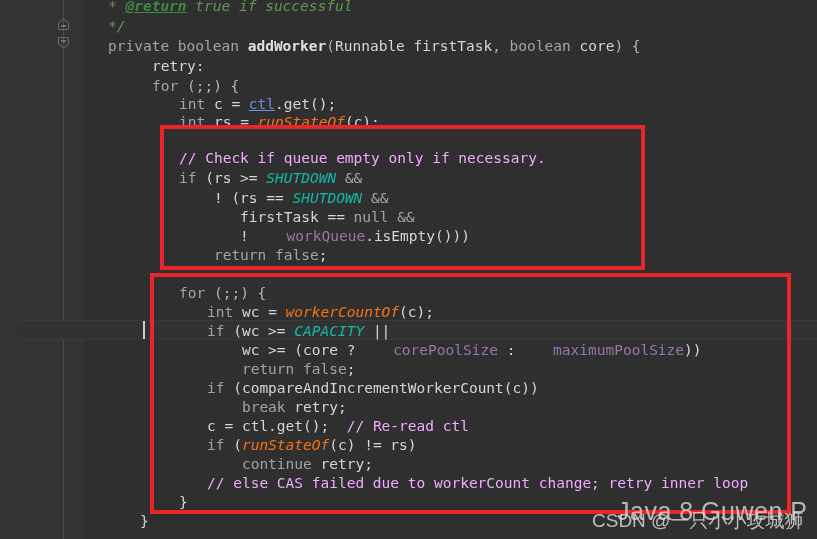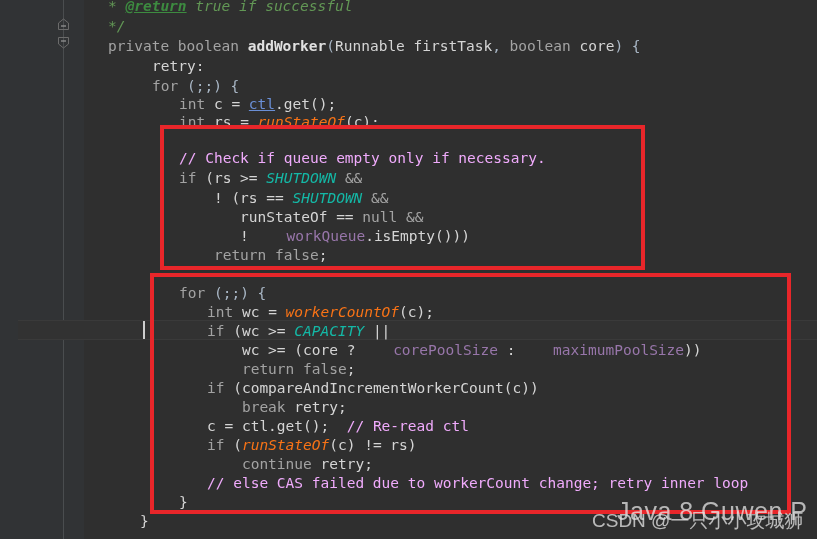--- a/index.html
+++ b/index.html
@@ -174,21 +174,21 @@
     <div class="ln" style="top:94px; left:179px;"><span class="kw">int</span> <span class="white">c = </span><span class="fieldu">ctl</span><span class="white">.get();</span></div>
 
     <div class="ln" style="top:112px; left:179px;"><span class="kw">int</span> <span class="white">rs = </span><span class="statmeth">runStateOf</span><span class="white">(c);</span></div>
 
     <div class="ln" style="top:148px; left:179px;"><span class="cmt">// Check if queue empty only if necessary.</span></div>
 
     <div class="ln" style="top:168px; left:179px;"><span class="kw">if</span> <span class="white">(rs &gt;= </span><span class="statconst">SHUTDOWN</span> <span class="kw">&amp;&amp;</span></div>
 
     <div class="ln" style="top:188px; left:179px;"><span class="white">    ! (rs == </span><span class="statconst">SHUTDOWN</span> <span class="kw">&amp;&amp;</span></div>
 
-    <div class="ln" style="top:207px; left:179px;"><span class="white">       runStateOf == </span><span class="kw">null</span> <span class="kw">&amp;&amp;</span></div>
+    <div class="ln" style="top:207px; left:179px;"><span class="white">       firstTask == </span><span class="kw">null</span> <span class="kw">&amp;&amp;</span></div>
 
     <div class="ln" style="top:226px; left:179px;"><span class="white">       ! </span><span class="field">workQueue</span><span class="white">.isEmpty()))</span></div>
 
     <div class="ln" style="top:245px; left:179px;"><span class="white">    </span><span class="kw">return</span> <span class="kw">false</span><span class="white">;</span></div>
 
     <div class="ln" style="top:283px; left:179px;"><span class="kw">for</span> <span class="punct">(;;) {</span></div>
 
     <div class="ln" style="top:302px; left:207px;"><span class="kw">int</span> <span class="white">wc = </span><span class="statmeth">workerCountOf</span><span class="white">(c);</span></div>
 
     <div class="ln" style="top:321px; left:207px;"><span class="kw">if</span> <span class="white">(wc &gt;= </span><span class="statconst">CAPACITY</span> <span class="white">||</span></div>

